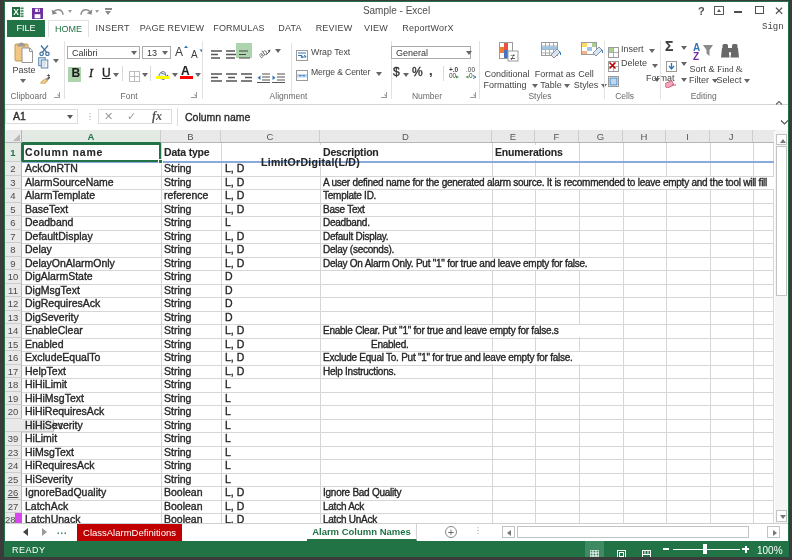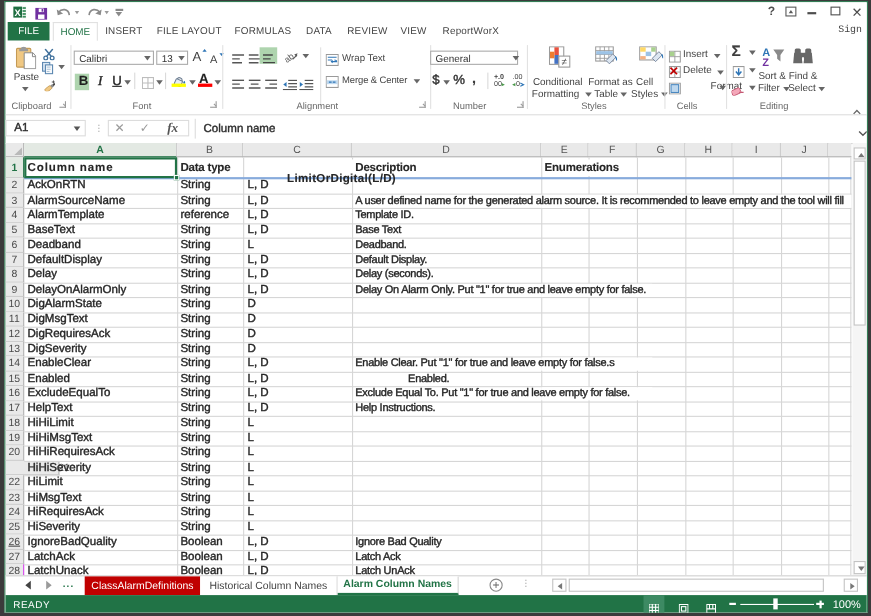--- a/index.html
+++ b/index.html
@@ -56,33 +56,34 @@
 <div class="dd" style="left:63px;top:8px;border-top-color:#9a9a9a;border-left-width:2.5px;border-right-width:2.5px;border-top-width:3px;"></div>
 <div class="a" style="left:74px;top:3px;width:14px;height:11px;">
 <svg width="14" height="11" viewBox="0 0 14 11">
         <path d="M11.8 4.2 Q9.6 1.4 6.2 1.8 Q2.4 2.3 2 6.8" fill="none" stroke="#8a8a8a" stroke-width="1.5"></path>
         <path d="M13.4 1.6 L12.5 6.8 L7.6 5.2 Z" fill="#8a8a8a"></path>
       </svg>
 </div>
 <div class="dd" style="left:90px;top:8px;border-top-color:#9a9a9a;border-left-width:2.5px;border-right-width:2.5px;border-top-width:3px;"></div>
 <div class="a" style="left:100px;top:6px;width:7px;height:1.5px;background:#8a8a8a;"></div>
 <div class="dd" style="left:100px;top:9px;border-left-width:3.5px;border-right-width:3.5px;border-top-color:#8a8a8a;"></div>
+<div class="a" style="left:0;top:3px;width:783px;text-align:center;font-size:10px;color:#4e4e4e;">Sample - Excel</div>
 
 <div class="a" style="left:693px;top:3px;font-size:11px;color:#4e4e4e;font-weight:bold;">?</div>
 <div class="a" style="left:709px;top:4px;width:10px;height:9px;border:1px solid #595959;"></div>
 <div class="a" style="left:711.5px;top:6.5px;width:0;height:0;border-left:2.5px solid transparent;border-right:2.5px solid transparent;border-bottom:3px solid #595959;"></div>
 <div class="a" style="left:729px;top:9px;width:8px;height:1.5px;background:#4e4e4e;"></div>
 <div class="a" style="left:750px;top:4px;width:9px;height:8px;border:1.5px solid #4e4e4e;"></div>
 <div class="a" style="left:769px;top:2px;font-size:12px;color:#4e4e4e;">✕</div>
 
 <div class="a" style="left:0;top:18px;width:783px;height:17px;background:#fff;"></div>
 <div class="a" style="left:2px;top:18px;width:38px;height:17px;background:#217346;color:#fff;font-size:9px;text-align:center;line-height:17px;">FILE</div>
 <div class="a" style="left:43px;top:18px;width:41px;height:18px;background:#fff;border:1px solid #e1e1e1;border-bottom:none;color:#217346;font-size:9px;text-align:center;line-height:17px;">HOME</div>
 <div class="tab" style="left:107.6px;">INSERT</div>
-<div class="tab" style="left:167px;">FILE LAYOUT</div>
+<div class="tab" style="left:167px;">PAGE REVIEW</div>
 <div class="tab" style="left:234px;">FORMULAS</div>
 <div class="tab" style="left:285px;">DATA</div>
 <div class="tab" style="left:329px;">REVIEW</div>
 <div class="tab" style="left:371px;">VIEW</div>
 <div class="tab" style="left:423px;">ReportWorX</div>
 <div class="a" style="left:757px;top:20px;font-size:9px;color:#444;white-space:nowrap;font-family:Liberation Mono, monospace;">Sign in</div>
 
 <div class="a" style="left:0;top:35px;width:783px;height:68px;background:#fff;"></div>
 <div class="a" style="left:0;top:102px;width:783px;height:1px;background:#d4d4d4;"></div>
 
@@ -356,21 +357,21 @@
 <div class="a" style="left:716px;top:41px;width:18px;height:16px;">
 <svg width="18" height="16" viewBox="0 0 18 16">
         <rect x="1.5" y="1" width="5.5" height="6" rx="1.5" fill="#686868"></rect>
         <rect x="11" y="1" width="5.5" height="6" rx="1.5" fill="#686868"></rect>
         <path d="M1 5 H7.5 L8.5 14.5 H0 Z" fill="#686868"></path>
         <path d="M10.5 5 H17 L18 14.5 H9.5 Z" fill="#686868"></path>
         <rect x="7" y="5" width="4" height="5" fill="#686868"></rect>
         <rect x="8.2" y="9" width="1.6" height="3" fill="#fff"></rect>
       </svg>
 </div>
-<div class="t r9" style="left:725px;top:61px;color:#444;transform:translateX(-50%);">Find &amp;</div>
+<div class="t r9" style="left:725px;top:61px;color:#444;transform:translateX(-50%);font-family:Liberation Serif, serif;">Find &amp;</div>
 <div class="t r9" style="left:724px;top:72px;color:#444;transform:translateX(-50%);">Select</div>
 <div class="dd" style="left:739px;top:77px;"></div>
 <div class="lbl" style="left:698.7px;top:89px;">Editing</div>
 <div class="a" style="left:770px;top:90px;width:8px;height:6px;"><svg width="8" height="6" viewBox="0 0 8 6">
         <path d="M1 4.5 L4 1.5 L7 4.5" stroke="#666" stroke-width="1.2" fill="none"></path>
       </svg></div>
 
 <div class="a" style="left:0;top:103px;width:783px;height:26px;background:#fff;"></div>
 <div class="a" style="left:0;top:128px;width:783px;height:1px;background:#cfcfcf;"></div>
 <div class="a" style="left:0px;top:107px;width:73px;height:15px;background:#fff;border:1px solid #dcdcdc;"></div>
@@ -420,27 +421,27 @@
       <div class="rownum" style="top:295px;height:13.5px;line-height:13.5px;border-right:1px solid #b5b5b5;">12</div>
       <div class="rownum" style="top:308.5px;height:13.5px;line-height:13.5px;border-right:1px solid #b5b5b5;">13</div>
       <div class="rownum" style="top:322px;height:13.5px;line-height:13.5px;border-right:1px solid #b5b5b5;">14</div>
       <div class="rownum" style="top:335.5px;height:13.5px;line-height:13.5px;border-right:1px solid #b5b5b5;">15</div>
       <div class="rownum" style="top:349px;height:13.5px;line-height:13.5px;border-right:1px solid #b5b5b5;">16</div>
       <div class="rownum" style="top:362.5px;height:13.5px;line-height:13.5px;border-right:1px solid #b5b5b5;">17</div>
       <div class="rownum" style="top:376px;height:13.5px;line-height:13.5px;border-right:1px solid #b5b5b5;">18</div>
       <div class="rownum" style="top:389.5px;height:13.5px;line-height:13.5px;border-right:1px solid #b5b5b5;">19</div>
       <div class="rownum" style="top:403px;height:13.5px;line-height:13.5px;border-right:1px solid #b5b5b5;">20</div>
       <div class="rownum" style="top:416.5px;height:13.5px;line-height:13.5px;border-right:1px solid #b5b5b5;padding-left:48px;">21</div>
-      <div class="rownum" style="top:430px;height:13.5px;line-height:13.5px;border-right:1px solid #b5b5b5;">22</div>
+      <div class="rownum" style="top:430px;height:13.5px;line-height:13.5px;border-right:1px solid #b5b5b5;">39</div>
       <div class="rownum" style="top:443.5px;height:13.5px;line-height:13.5px;border-right:1px solid #b5b5b5;">23</div>
       <div class="rownum" style="top:457px;height:13.5px;line-height:13.5px;border-right:1px solid #b5b5b5;">24</div>
       <div class="rownum" style="top:470.5px;height:13.5px;line-height:13.5px;border-right:1px solid #b5b5b5;">25</div>
       <div class="rownum" style="top:484px;height:13.5px;line-height:13.5px;border-right:1px solid #b5b5b5;text-decoration:underline;">26</div>
       <div class="rownum" style="top:497.5px;height:13.5px;line-height:13.5px;border-right:1px solid #b5b5b5;">27</div>
-      <div class="rownum" style="top:511px;height:13.5px;line-height:13.5px;border-right:1px solid #d946ef;">28</div>
+      <div class="rownum" style="top:511px;height:13.5px;line-height:13.5px;border-right:7px solid #d946ef;">28</div>
     </div>
 
 <div class="gl-v" style="left:156px;"></div>
 <div class="gl-v" style="left:216px;"></div>
 <div class="gl-v" style="left:315px;"></div>
 <div class="gl-v" style="left:487px;"></div>
 <div class="gl-v" style="left:530px;"></div>
 <div class="gl-v" style="left:574px;"></div>
 <div class="gl-v" style="left:618px;"></div>
 <div class="gl-v" style="left:661px;"></div>
@@ -596,21 +597,20 @@
 <div class="sbtn" style="left:771px;top:144px;width:11px;height:150px;"></div>
 <div class="sbtn" style="left:771px;top:508px;width:11px;height:12px;">
 <div class="a" style="left:2.5px;top:4px;width:0;height:0;border-left:3px solid transparent;border-right:3px solid transparent;border-top:4px solid #777;"></div>
 </div>
 
 <div class="a" style="left:0;top:521px;width:783px;height:18px;background:#fff;border-top:1px solid #cfcfcf;"></div>
 <div class="a" style="left:18px;top:526px;width:0;height:0;border-top:4px solid transparent;border-bottom:4px solid transparent;border-right:5px solid #444;"></div>
 <div class="a" style="left:37px;top:526px;width:0;height:0;border-top:4px solid transparent;border-bottom:4px solid transparent;border-left:5px solid #9a9a9a;"></div>
 <div class="a" style="left:52px;top:527px;width:14px;height:6px;color:#217346;font-size:9px;letter-spacing:1px;font-weight:bold;line-height:4px;">...</div>
 <div class="a" style="left:72px;top:522px;width:105px;height:17px;background:#c00000;color:#fff;font-size:9.5px;text-align:center;line-height:17px;">ClassAlarmDefinitions</div>
-<div class="a" style="left:177px;top:522px;width:125px;height:17px;background:#fff;border-right:1px solid #d4d4d4;color:#444;font-size:9.5px;text-align:center;line-height:17px;">Historical Column Names</div>
 <div class="a" style="left:302px;top:522px;width:110px;height:17px;background:#fff;border-right:1px solid #d4d4d4;border-bottom:2px solid #217346;color:#217346;font-size:9.5px;font-weight:bold;text-align:center;line-height:15px;">Alarm Column Names</div>
 <div class="a" style="left:440px;top:524px;width:12px;height:12px;border:1px solid #888;border-radius:50%;color:#666;font-size:11px;text-align:center;line-height:10px;">+</div>
 <div class="a" style="left:469px;top:524px;color:#8a8a8a;font-size:8px;">⋮</div>
 
 <div class="sbtn" style="left:497px;top:524px;width:13px;height:12px;">
 <div class="a" style="left:3.5px;top:2.5px;width:0;height:0;border-top:3px solid transparent;border-bottom:3px solid transparent;border-right:4px solid #777;"></div>
 </div>
 <div class="sbtn" style="left:512px;top:524px;width:232px;height:12px;"></div>
 <div class="sbtn" style="left:762px;top:524px;width:13px;height:12px;">
 <div class="a" style="left:4.5px;top:2.5px;width:0;height:0;border-top:3px solid transparent;border-bottom:3px solid transparent;border-left:4px solid #777;"></div>

